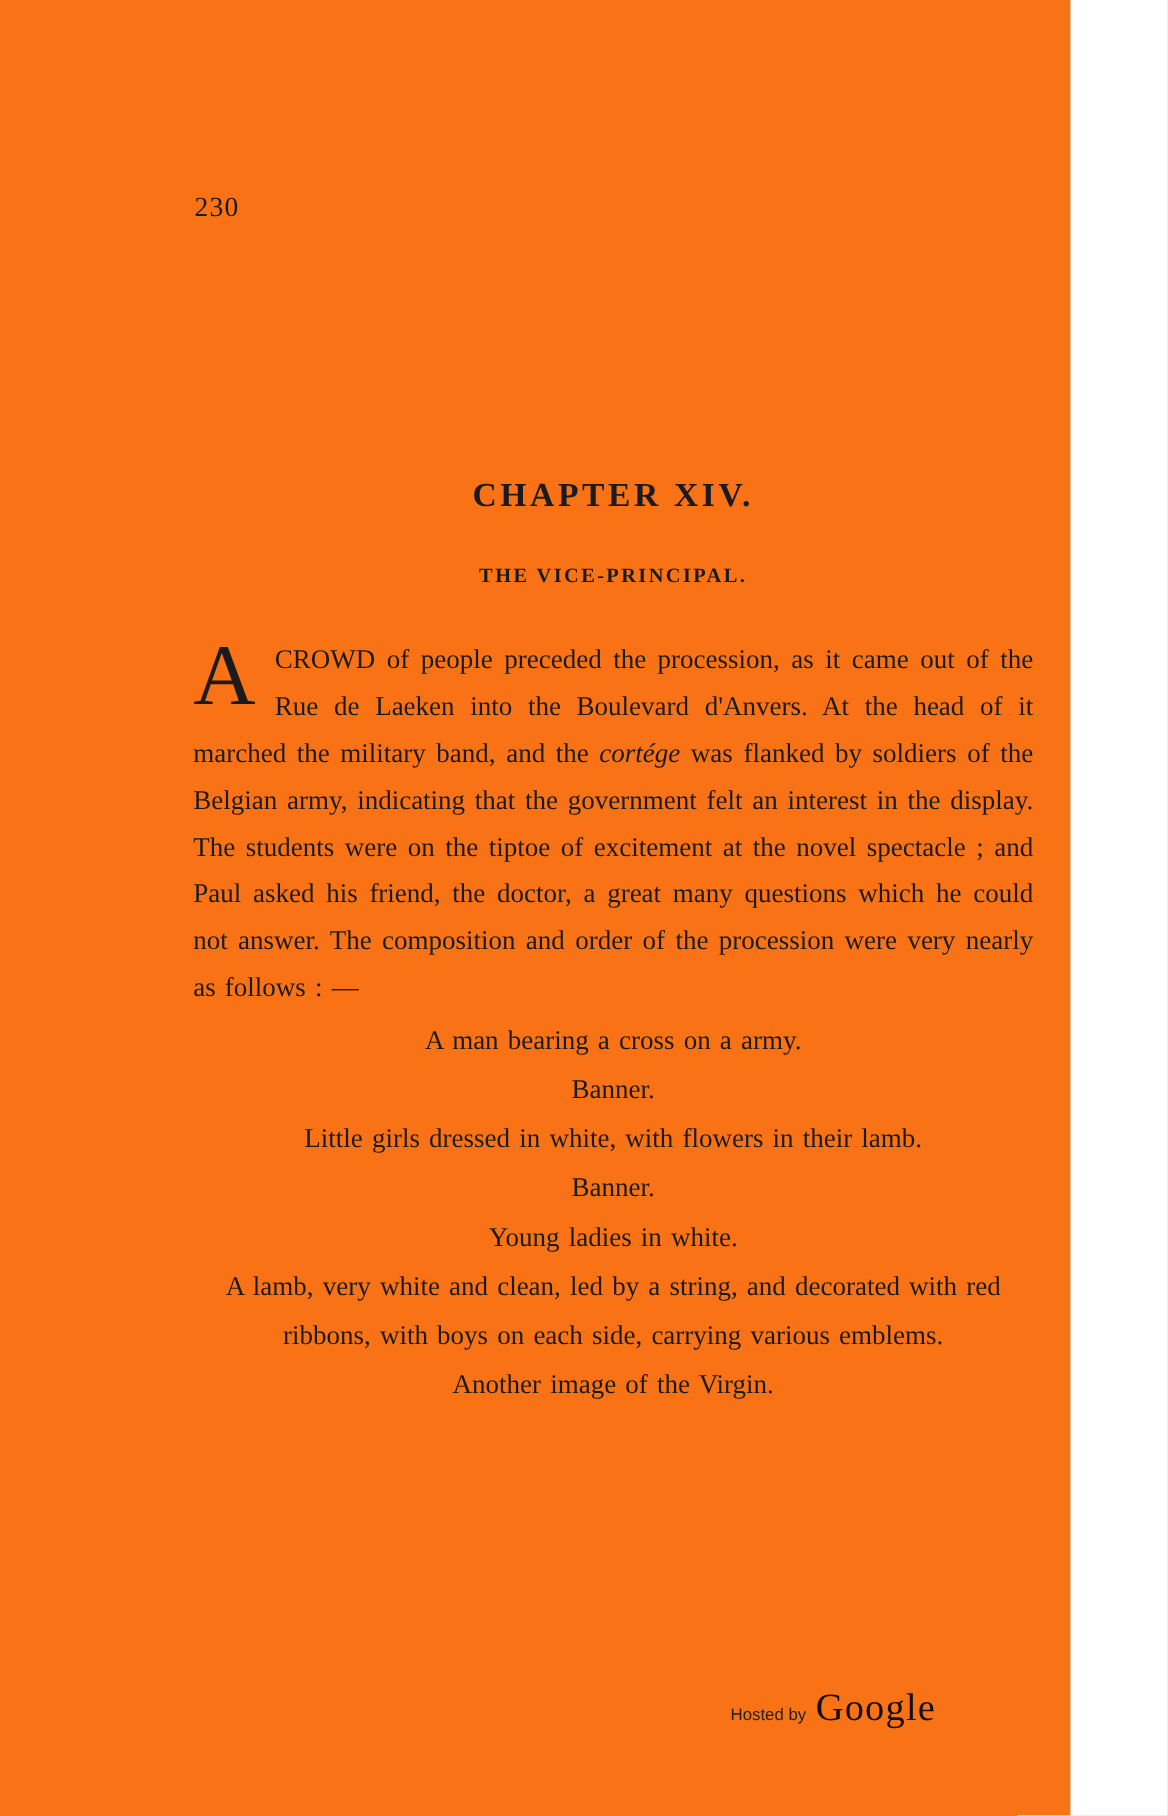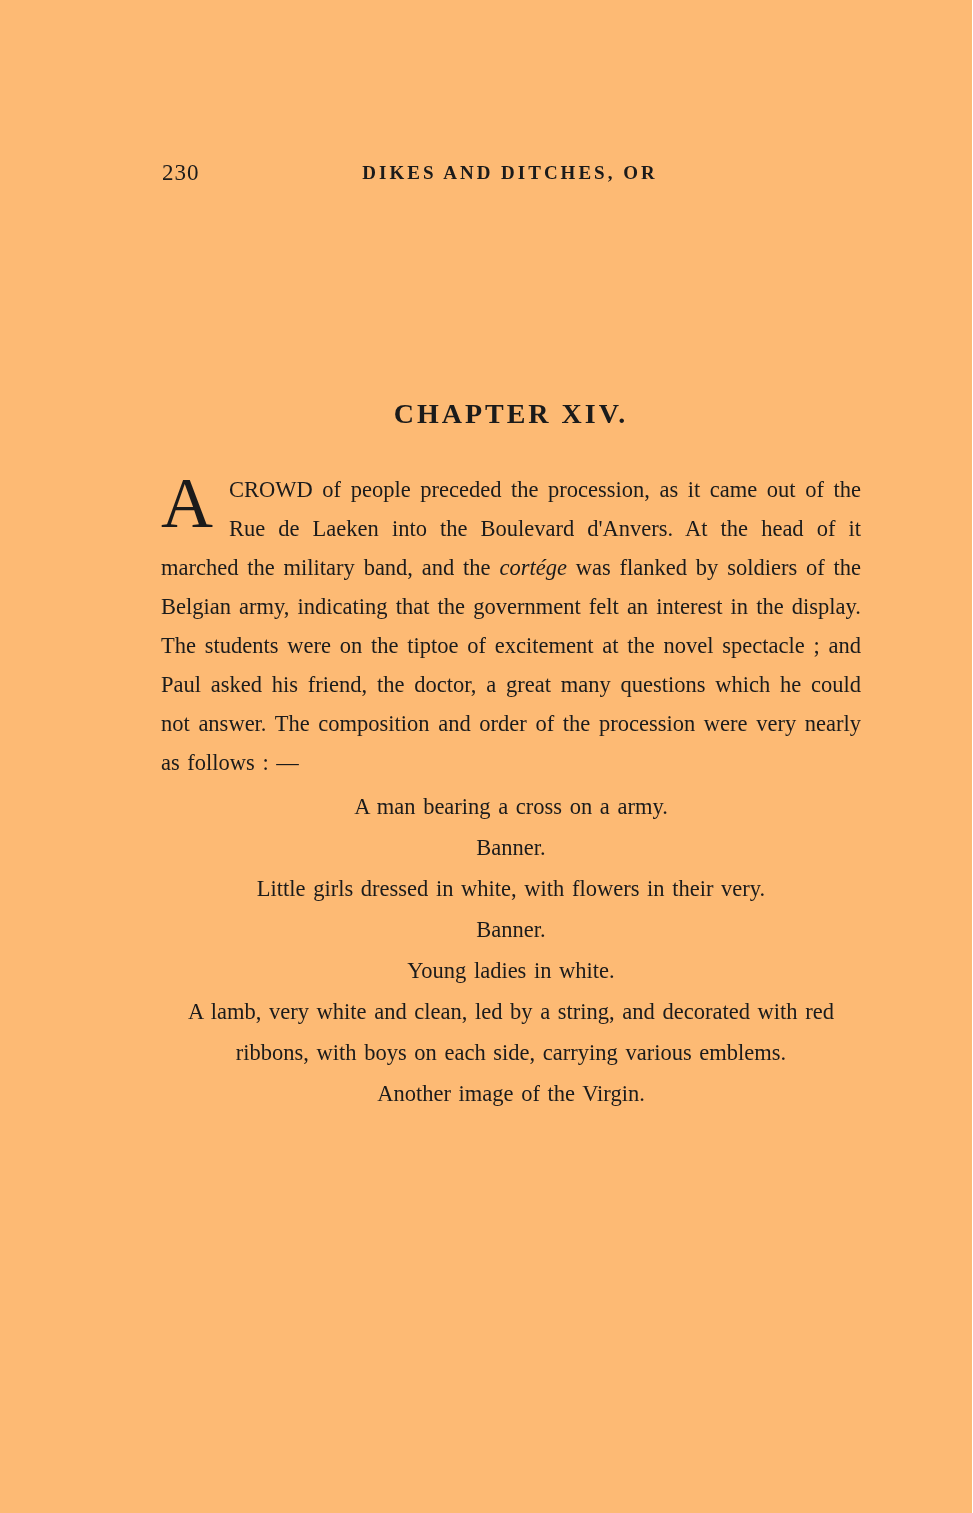--- a/index.html
+++ b/index.html
@@ -2,23 +2,23 @@
 <html><head>
 <meta charset="utf-8">
 <style>
   html, body {
     margin: 0;
     padding: 0;
     background: #ffffff;
   }
   .page {
     position: relative;
-    width: 972px;
+    width: 892px;
     height: 1513px;
-    background: #fdba74;
+    background: #f97316;
     font-family: "Liberation Serif", "DejaVu Serif", serif;
     color: #1b1b1b;
     overflow: hidden;
     box-sizing: border-box;
   }
   .page-header {
     position: absolute;
     top: 160px;
     left: 160px;
     width: 700px;
@@ -107,36 +107,40 @@
     color: #111;
   }
 </style>
 </head>
 <body>
 
 <div class="page">
 
   <header class="page-header">
     <span class="page-number">230</span>
-    <span class="running-header">DIKES AND DITCHES, OR</span>
   </header>
 
   <main class="content">
     <h1 class="chapter-heading">CHAPTER XIV.</h1>
+    <h2 class="chapter-subtitle">THE VICE-PRINCIPAL.</h2>
 
     <p class="opening-paragraph">
       <span class="drop-cap">A</span>
       <span>CROWD of people preceded the procession, as it came out of the Rue de Laeken into the Boulevard d'Anvers. At the head of it marched the military band, and the </span><em class="italic">cortége</em><span> was flanked by soldiers of the Belgian army, indicating that the government felt an interest in the display. The students were on the tiptoe of excitement at the novel spectacle ; and Paul asked his friend, the doctor, a great many questions which he could not answer. The composition and order of the procession were very nearly as follows : —</span>
     </p>
 
     <div class="procession-list">
       <p class="procession-line">A man bearing a cross on a army.</p>
       <p class="procession-line">Banner.</p>
-      <p class="procession-line">Little girls dressed in white, with flowers in their very.</p>
+      <p class="procession-line">Little girls dressed in white, with flowers in their lamb.</p>
       <p class="procession-line">Banner.</p>
       <p class="procession-line">Young ladies in white.</p>
       <p class="procession-line">A lamb, very white and clean, led by a string, and decorated with red ribbons, with boys on each side, carrying various emblems.</p>
       <p class="procession-line">Another image of the Virgin.</p>
     </div>
   </main>
 
+  <footer class="page-footer">
+    <span class="hosted-by">Hosted by</span>
+    <span class="google-logo">Google</span>
+  </footer>
 
 </div>
 
 </body></html>

